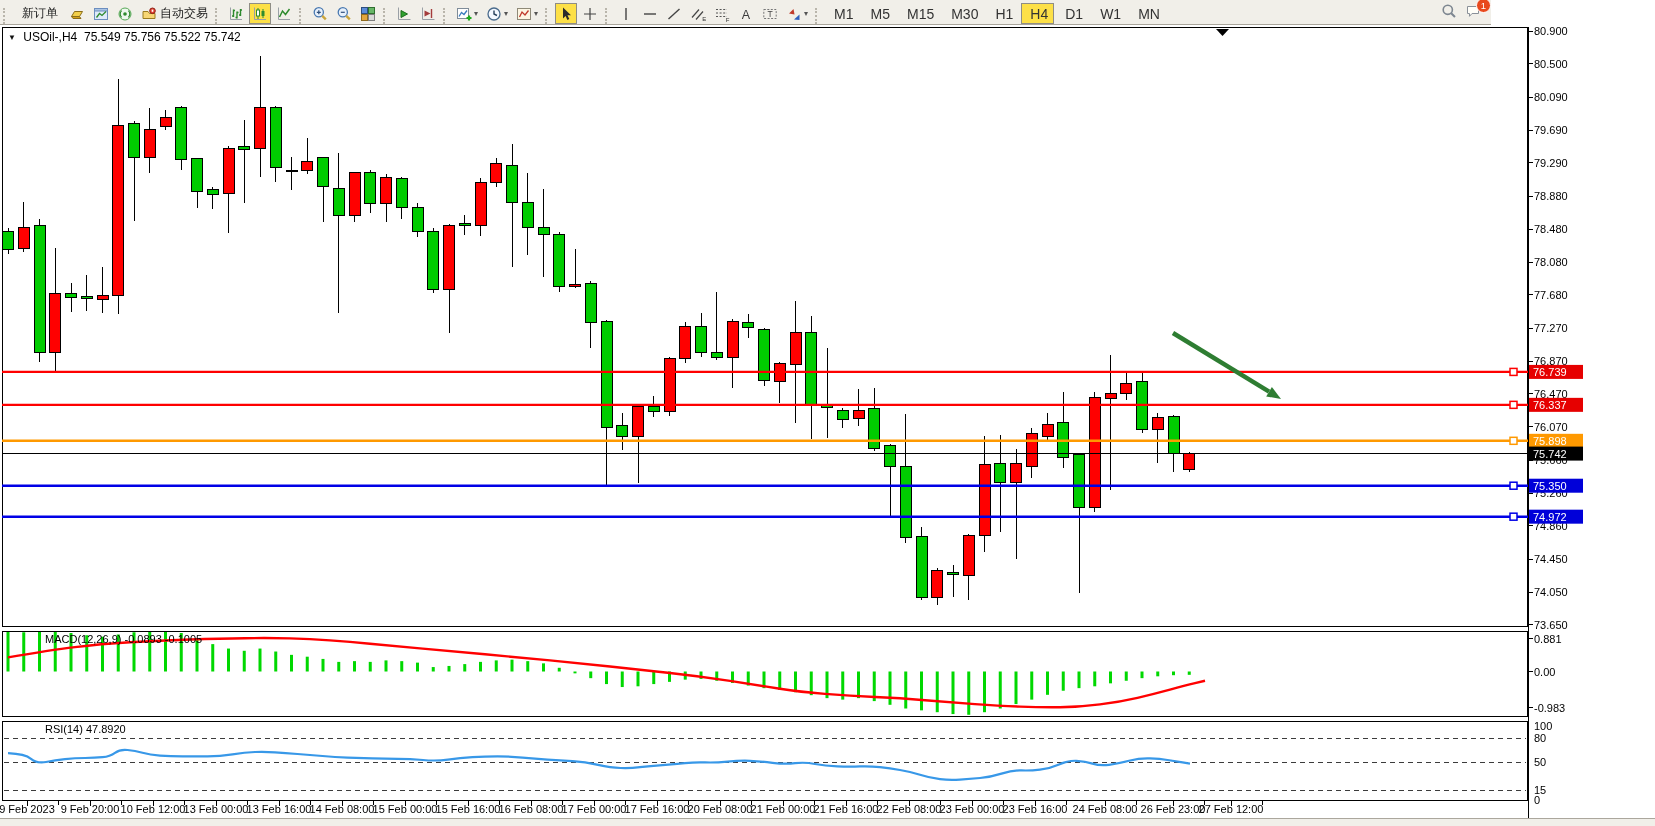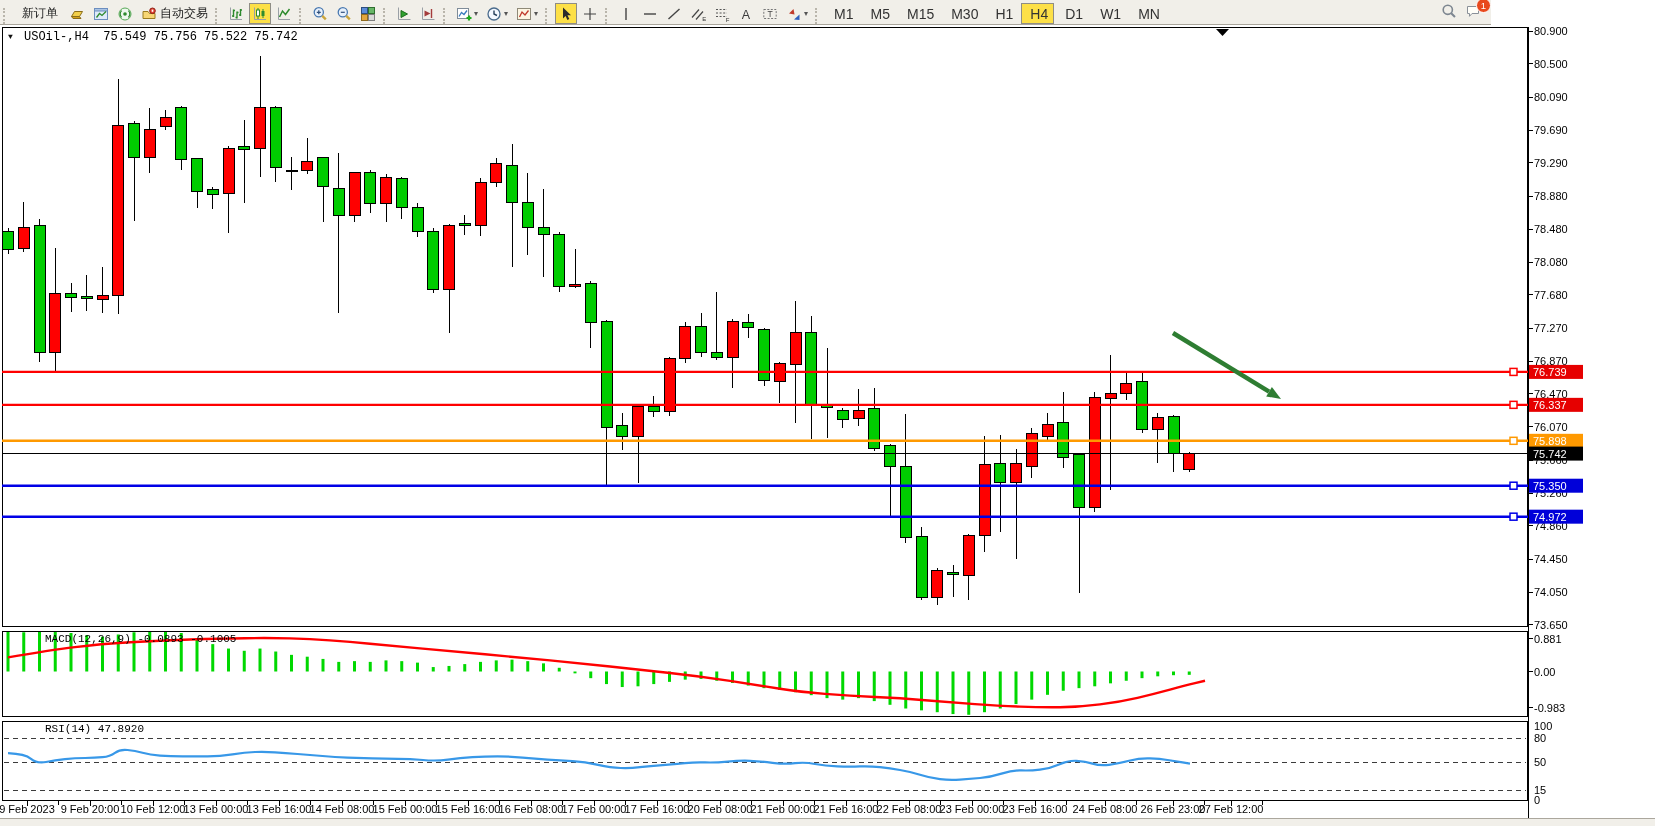--- a/index.html
+++ b/index.html
@@ -18,21 +18,21 @@
   .tb-text{padding:0 5px;white-space:nowrap;}
   .dd{font-size:8px;color:#555;margin-left:2px;}
   .tf{font-size:14px;padding:0 5px;color:#333;}
   #tb-right{position:absolute;right:6px;top:0;height:24px;display:flex;align-items:center;}
   #chat-wrap{position:relative;}
   .badge{position:absolute;right:-6px;top:-3px;background:#e8491d;color:#fff;font-size:9.5px;
     width:13px;height:13px;border-radius:50%;display:flex;align-items:center;justify-content:center;
     border:1px solid #fff;}
   
   #chart-svg{position:absolute;left:0;top:0;z-index:1;}
-  .overlay{position:absolute;z-index:3;color:#000;white-space:nowrap;font-family:Liberation Mono, monospace;}
+  .overlay{position:absolute;z-index:3;color:#000;white-space:nowrap;}
   #chart-title{left:8px;top:30px;font-size:12px;}
   #chart-title .tri{font-size:8px;vertical-align:1px;color:#111;margin-right:4px;}
   #macd-label{left:9px;top:633px;font-size:11px;padding-left:36px;}
   #rsi-label{left:9px;top:723px;font-size:11px;margin-left:36px;}
   #status-bar{position:absolute;left:0;top:818px;width:1655px;height:8px;background:#f1efe9;
     border-top:1px solid #aba79d;z-index:4;}
   svg text{font-family:"Liberation Sans","DejaVu Sans",sans-serif;}
 </style>
 </head>
 <body>

